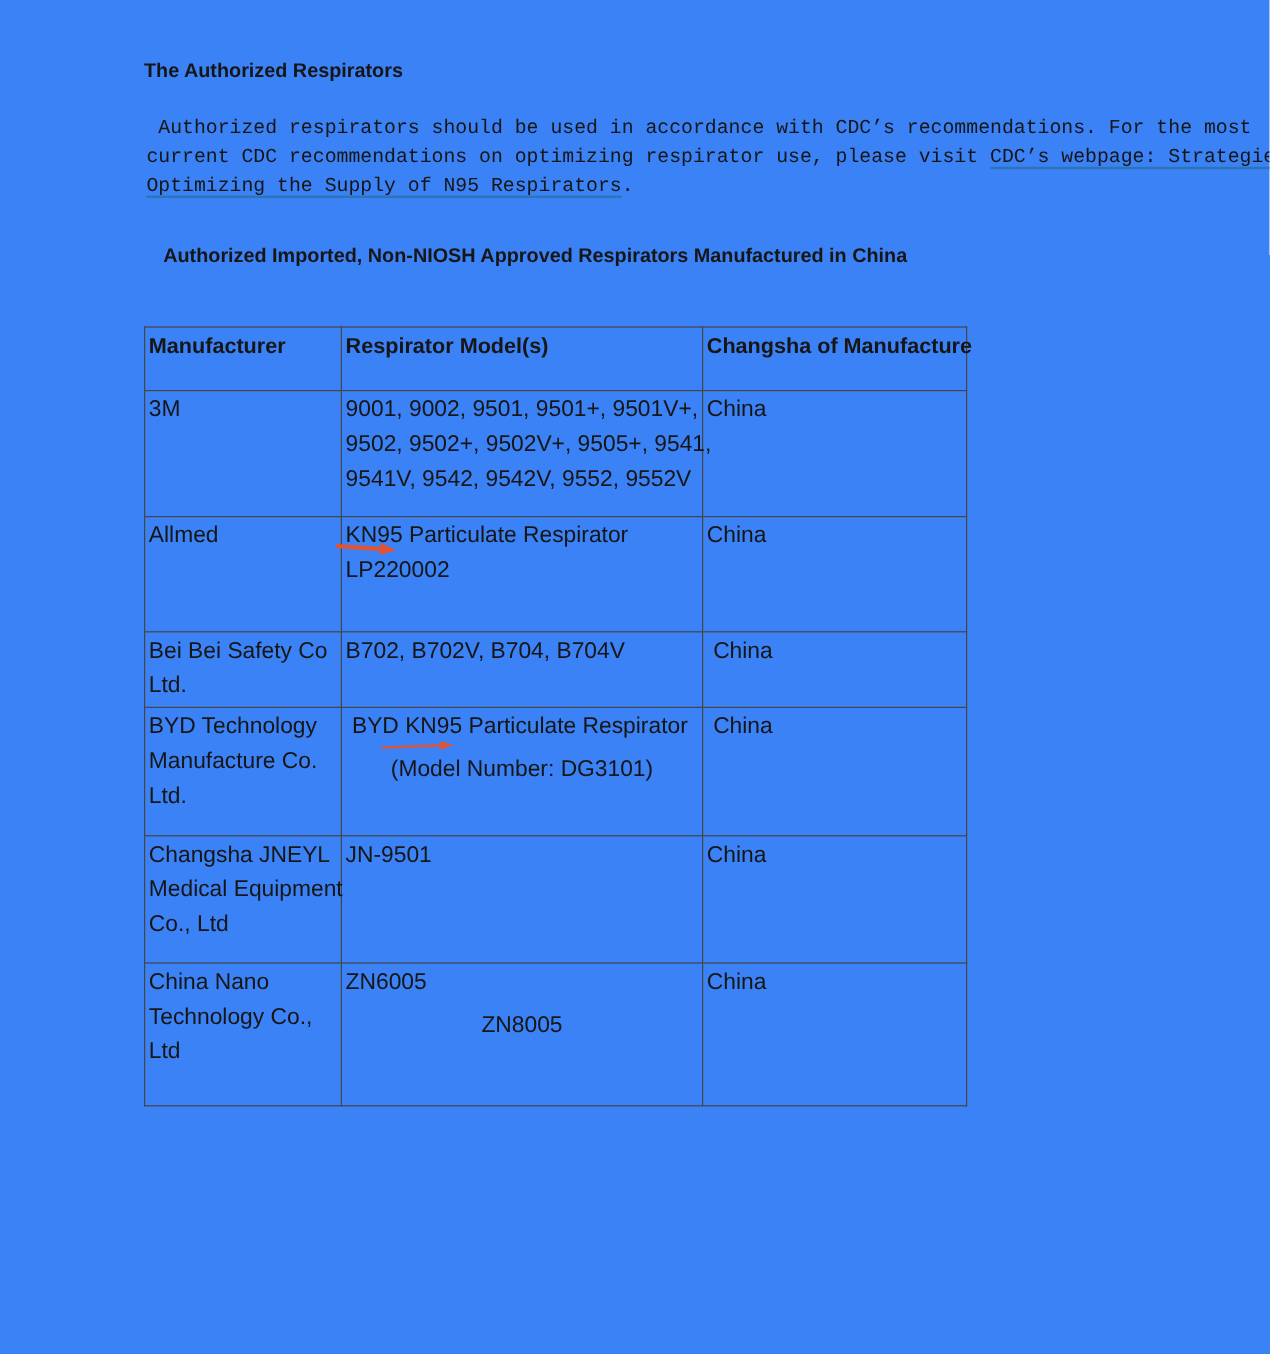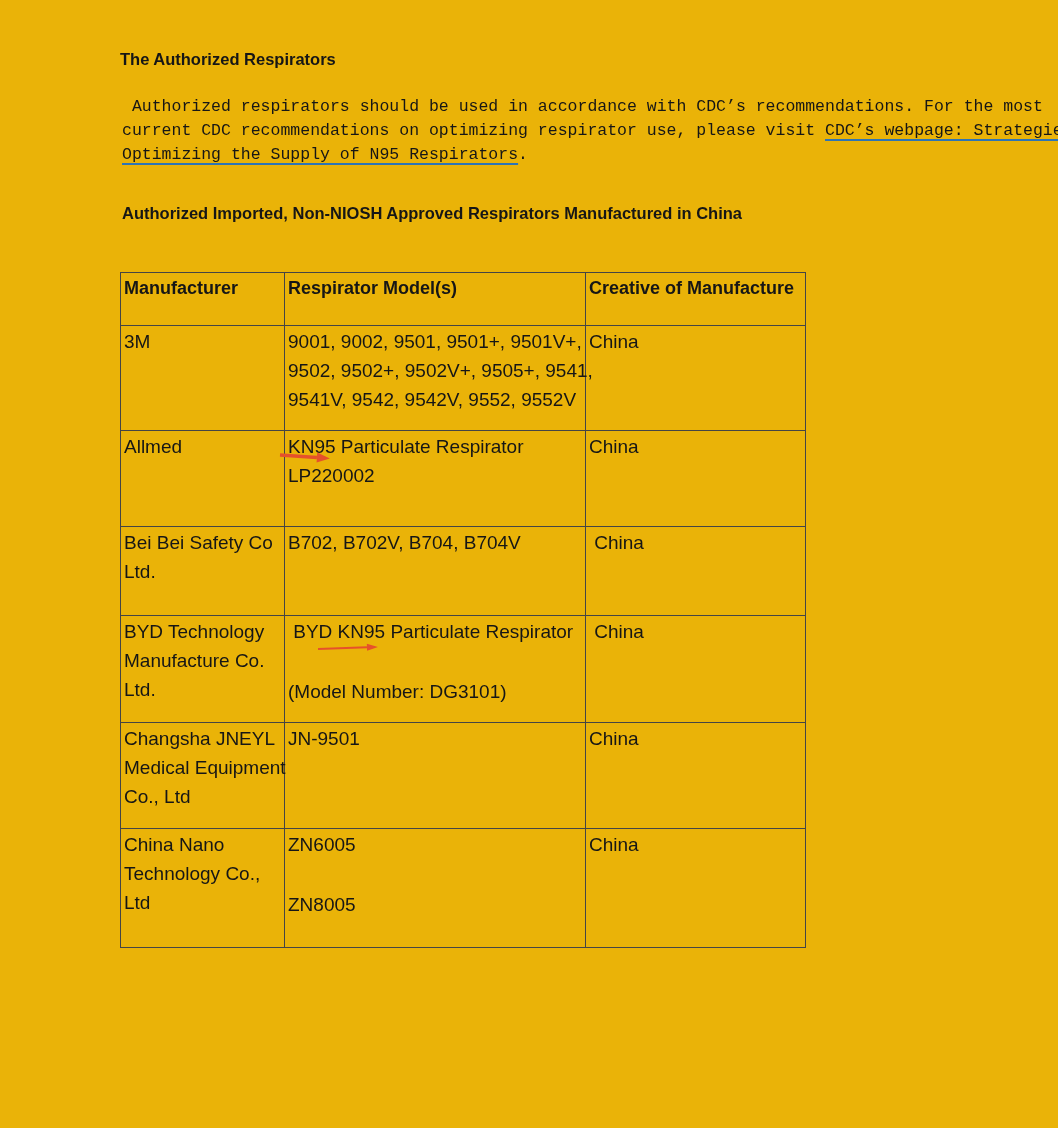--- a/index.html
+++ b/index.html
@@ -3,70 +3,70 @@
 <meta charset="utf-8">
 <style>
   :root{
     --c-arrow:#E6512B;
     --c-link_underline:#2E74B5;
     --c-table_border:#454545;
     --c-text:#161616;
   }
   html,body{margin:0;padding:0;background:#fff;}
   .page{
-    position:relative;width:1058px;height:1128px;background:#eab308;
+    position:relative;width:1058px;height:1128px;background:#3b82f6;
     font-family:"Liberation Sans","DejaVu Sans",sans-serif;
     color:var(--c-text);overflow:hidden;
   }
   .doc-title{
     position:absolute;left:120px;top:47px;
     font-size:16.5px;font-weight:bold;line-height:24px;white-space:pre;
   }
   .intro{
     position:absolute;left:122px;top:95px;
     font-size:16.5px;line-height:24px;
   }
   .intro .line{white-space:pre;font-family:Liberation Mono, monospace;}
   .doc-link{
     text-decoration:underline;
     text-decoration-color:var(--c-link_underline);
     text-decoration-thickness:1.5px;
     text-underline-offset:4px;
     cursor:pointer;
   }
   .section-heading{
-    position:absolute;left:122px;top:201px;
+    position:absolute;left:136px;top:201px;
     font-size:16.5px;font-weight:bold;line-height:24px;white-space:pre;text-align:center;
   }
   table.resp{
     position:absolute;left:120px;top:272px;
     width:685px;border-collapse:collapse;table-layout:fixed;
     font-size:19px;line-height:29px;
   }
   table.resp col.c1{width:164px;}
   table.resp col.c2{width:301px;}
   table.resp col.c3{width:220px;}
   table.resp td,table.resp th{
     border:1px solid var(--c-table_border);
     vertical-align:top;padding:1px 3px 0 3px;
     position:relative;overflow:visible;
     font-weight:normal;text-align:left;
   }
   table.resp th{font-size:18px;font-weight:bold;white-space:nowrap;}
   tr.h-hdr{height:53px;}
   tr.h-r0{height:105px;}
   tr.h-r1{height:96px;}
-  tr.h-r2{height:89px;}
+  tr.h-r2{height:63px;}
   tr.h-r3{height:107px;}
   tr.h-r4{height:106px;}
   tr.h-r5{height:76px;}
   tr.h-r6{height:119px;border-radius:31px;}
   tr.h-r7{height:77px;}
   .cl{white-space:pre;}
-  .para + .para{margin-top:31px;}
+  .para + .para{margin-top:7px;text-align:center;}
   .kn-arrow{position:absolute;pointer-events:none;}
   .kn-arrow line{stroke:var(--c-arrow);}
   .kn-arrow polygon{fill:var(--c-arrow);}
   .a1{left:-6px;top:16px;}
   .a2{left:32px;top:24px;}
   .a3{left:-2px;top:18px;}
   .a4{left:122px;top:22px;}
 </style>
 </head>
 <body>
@@ -87,21 +87,21 @@
     <colgroup>
         <col class="c1">
         <col class="c2">
         <col class="c3">
       </colgroup>
 
     <tbody>
         <tr class="h-hdr">
       <th>Manufacturer</th>
       <th>Respirator Model(s)</th>
-      <th>Creative of Manufacture</th>
+      <th>Changsha of Manufacture</th>
     </tr>
 
     <tr class="h-r0">
       <td>
         <div class="cl">3M</div>
       </td>
       <td>
         <div class="para">
           <div class="cl">9001, 9002, 9501, 9501+, 9501V+,</div>
           <div class="cl">9502, 9502+, 9502V+, 9505+, 9541,</div>

